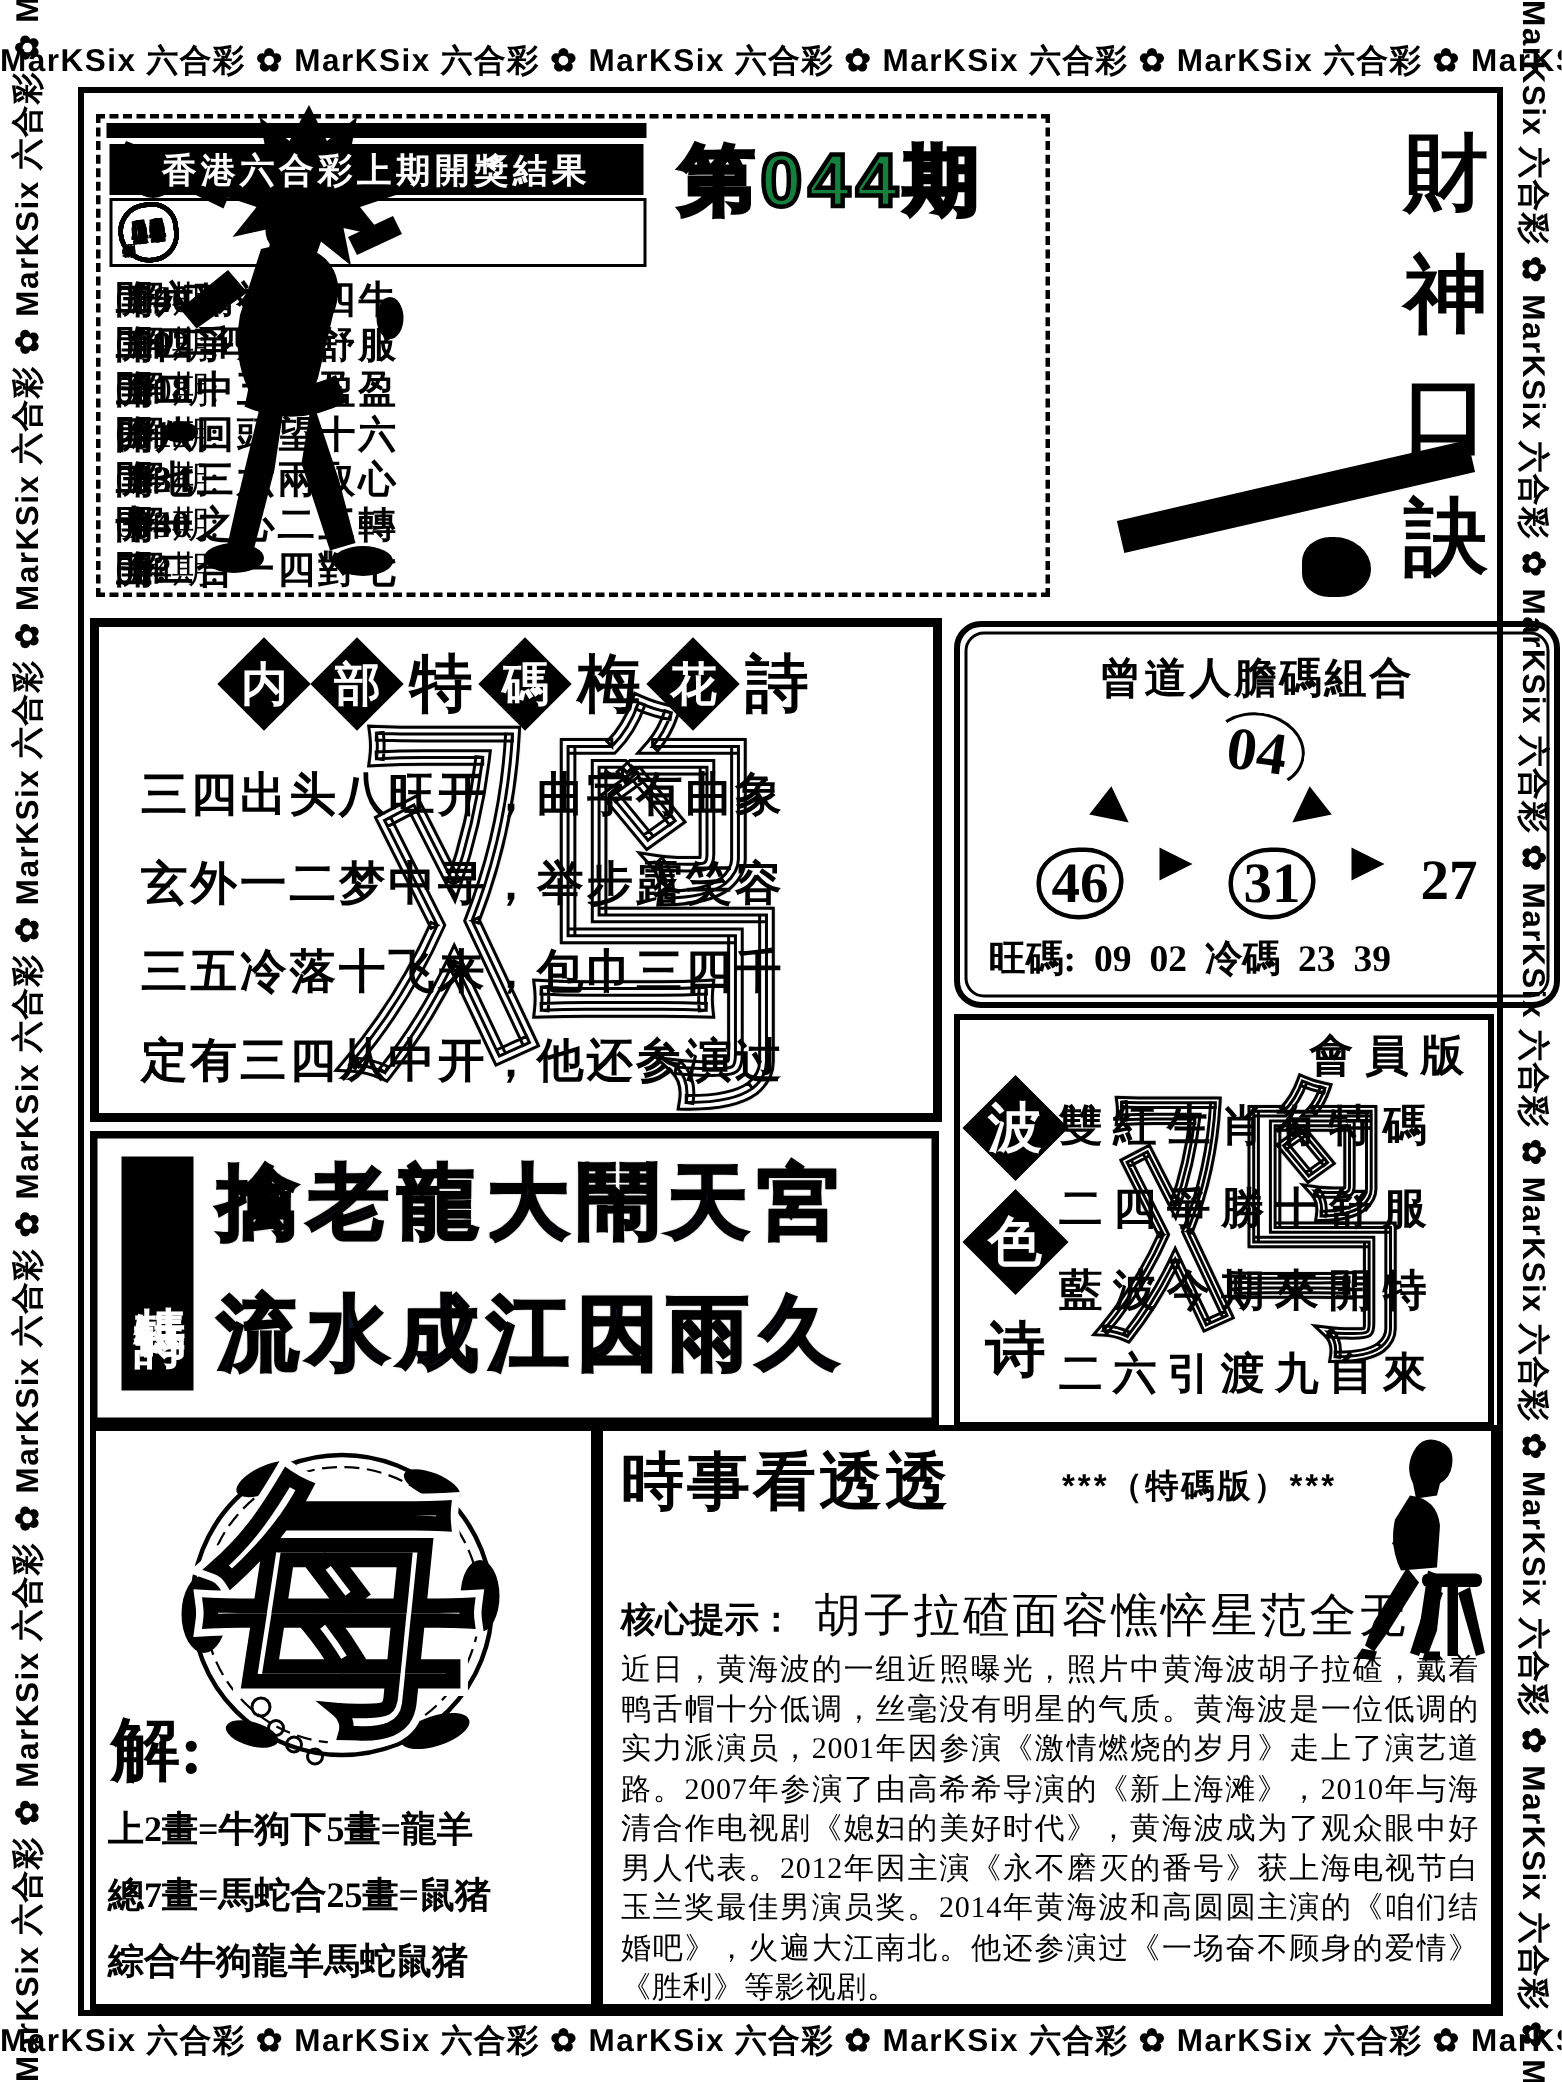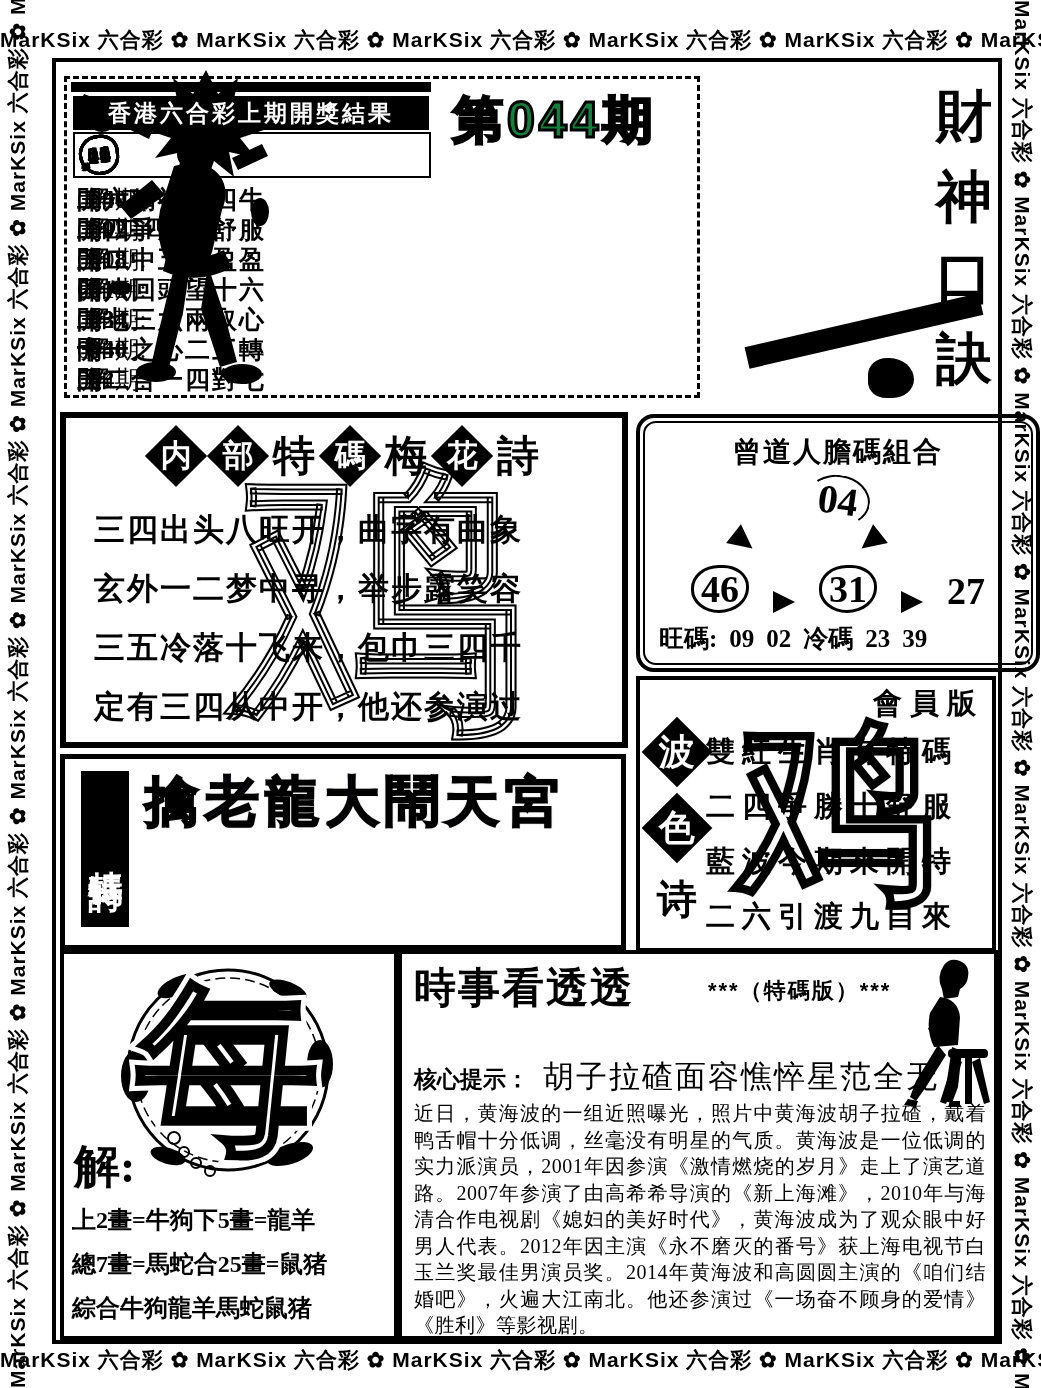--- a/index.html
+++ b/index.html
@@ -57,21 +57,21 @@
   
   #danBox{left:580px;top:352px;width:352px;height:250px;border:4px solid #000;border-radius:18px;padding-left:44px;}
   #danInner{position:absolute;inset:3px;border:2px solid #000;border-radius:13px;}
   .dtitle{margin-top:10px;text-align:center;font:700 28px "Liberation Serif",serif;letter-spacing:2px;}
   .dtop{position:absolute;left:0;right:0;top:52px;text-align:center;}
   .dtop span{display:inline-block;font:700 40px "Liberation Serif",serif;border:2px solid #000;border-radius:50%;
              border-left-color:transparent;border-bottom-color:transparent;padding:0 10px;transform:rotate(8deg);}
   .tri{width:0;height:0;border-left:24px solid #000;border-top:12px solid transparent;border-bottom:12px solid transparent;position:absolute;}
   .arrL{left:86px;top:106px;transform:rotate(38deg);}
   .arrR{left:214px;top:106px;transform:rotate(142deg);}
-  .dseq{position:absolute;left:0;right:0;top:142px;display:flex;justify-content:center;align-items:flex-end;gap:24px;}
+  .dseq{position:absolute;left:0;right:0;top:142px;display:flex;justify-content:center;align-items:flex-start;gap:24px;}
   .dcirc{border:3px solid #000;border-radius:50% 46% 54% 50%;width:58px;height:48px;display:flex;align-items:center;
          justify-content:center;font:700 38px "Liberation Serif",serif;box-sizing:border-box;}
   .dplain{font:700 38px "Liberation Serif",serif;}
   .tri2{width:0;height:0;border-left:22px solid #000;border-top:11px solid transparent;border-bottom:11px solid transparent;}
   .dbottom{position:absolute;left:14px;right:8px;bottom:8px;display:flex;align-items:baseline;gap:12px;
            font:700 25px "Liberation Serif",serif;}
   
   #waveBox{left:580px;top:614px;width:352px;height:268px;border:4px solid #000;overflow:hidden;}
   .member{position:absolute;top:4px;right:8px;font:700 29px "Liberation Serif",serif;letter-spacing:8px;z-index:2;}
   .wlabel{position:absolute;left:6px;top:40px;width:62px;display:flex;flex-direction:column;align-items:center;gap:12px;z-index:2;}
@@ -279,20 +279,21 @@
       <div>藍波今期來開特</div>
       <div>二六引渡九自來</div>
     </div>
   </div>
 
   
   <div id="spBox">
     <div class="slabel">特碼詩</div>
     <div class="slines">
       <div>擒老龍大鬧天宮</div>
+      <div>流水成江因雨久</div>
     </div>
   </div>
 
   
   <div id="zodiacBox">
     <svg id="emblem" viewBox="0 0 292 240" xmlns="http://www.w3.org/2000/svg">
       <circle cx="146" cy="114" r="100" fill="none" stroke="#000" stroke-width="3"></circle>
       <circle cx="146" cy="114" r="92" fill="none" stroke="#000" stroke-width="1.5" stroke-dasharray="10 5"></circle>
       <ellipse cx="54" cy="120" rx="15" ry="26" fill="#000"></ellipse>
       <ellipse cx="238" cy="108" rx="13" ry="24" fill="#000"></ellipse>

